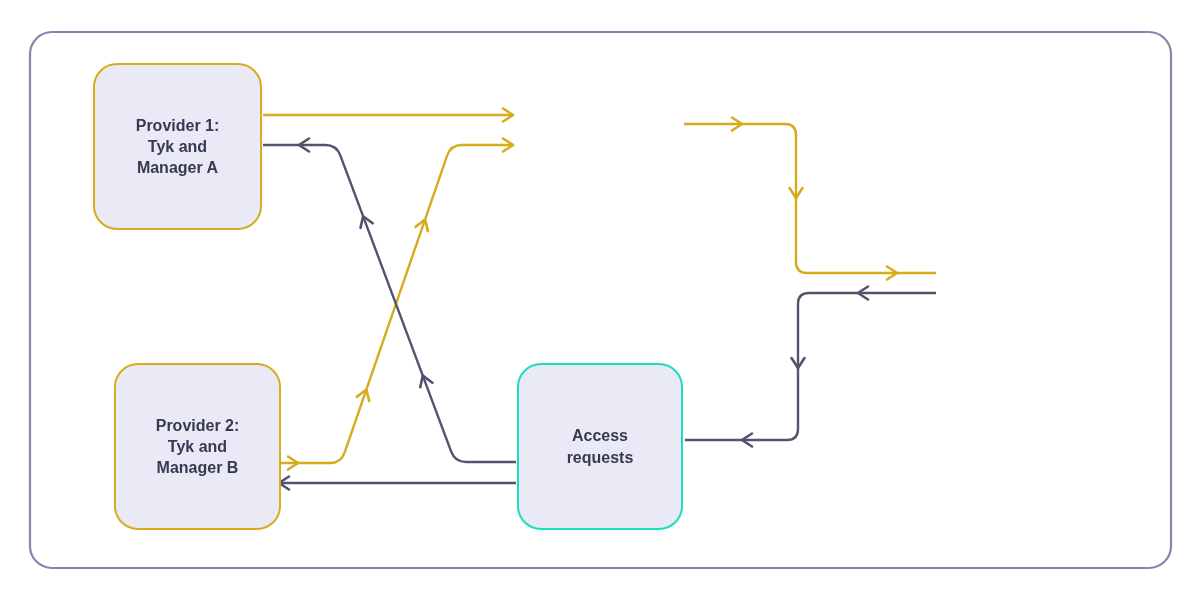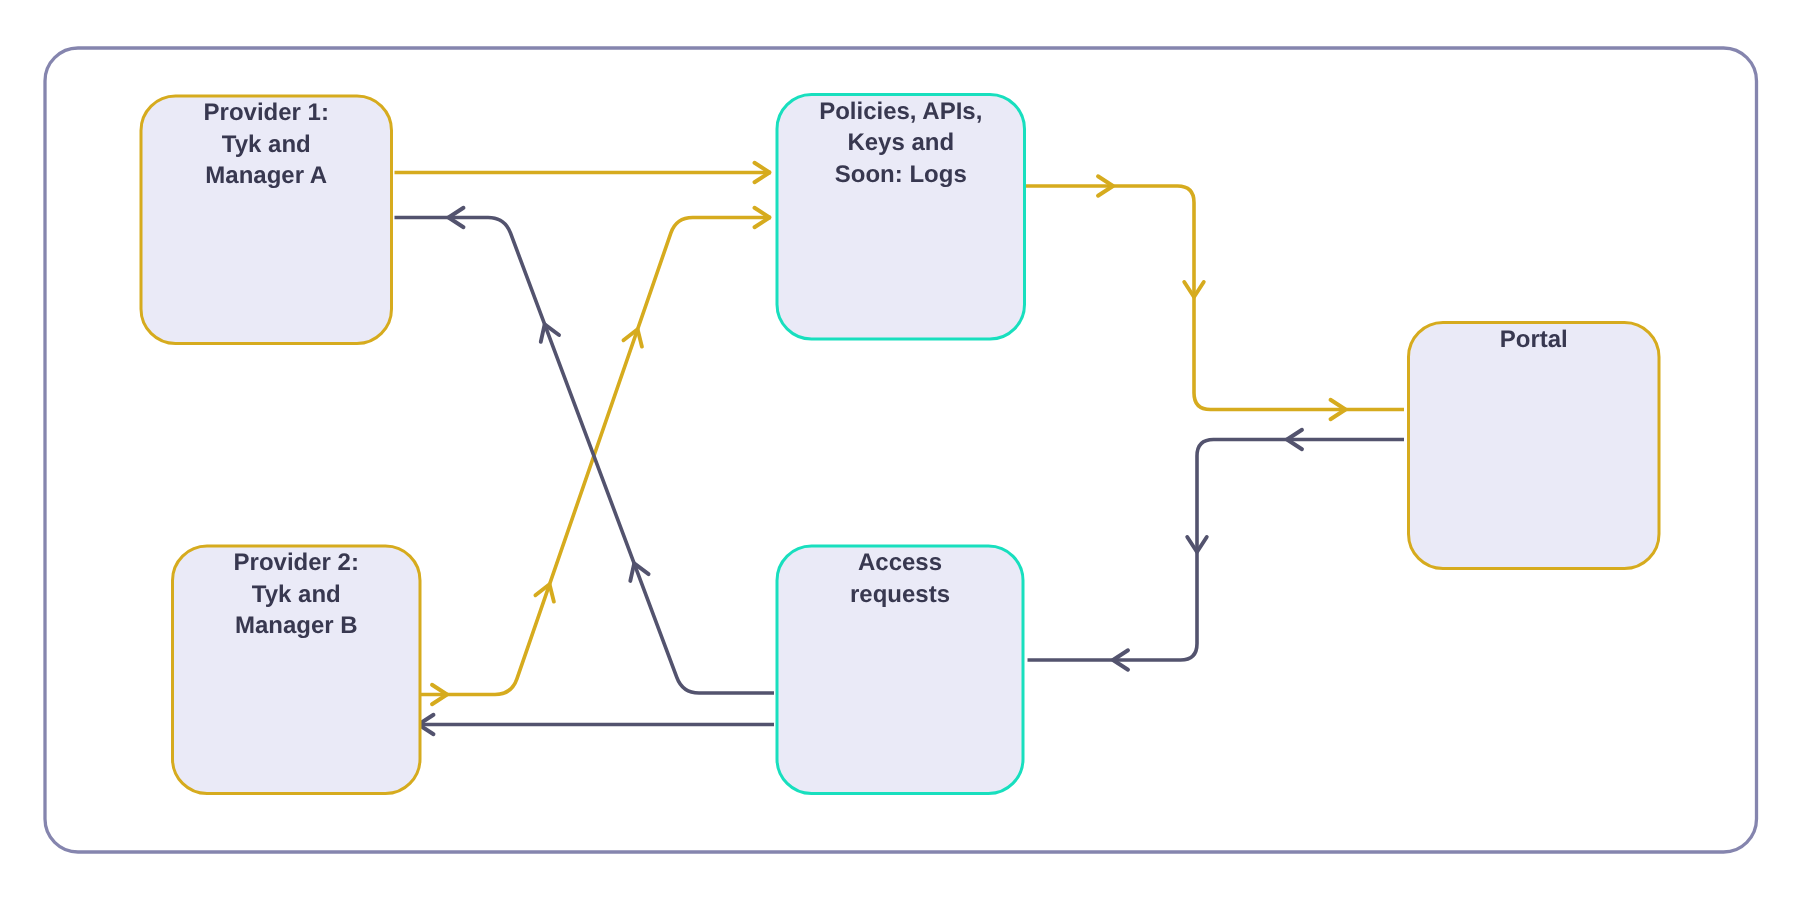--- a/index.html
+++ b/index.html
@@ -38,20 +38,21 @@
   }
   .chev-gold { stroke: var(--gold, #d6ab1e); }
   .chev-slate { stroke: var(--slate, #53536e); }
   .node {
     position: absolute;
     box-sizing: border-box;
     background: var(--node-fill, #eaeaf7);
     border: 2px solid;
     border-radius: 24px;
     display: flex;
+    align-items: center;
     justify-content: center;
     text-align: center;
     color: var(--text, #383850);
     font-size: 16px;
     font-weight: bold;
     line-height: 1.32;
   }
   .node--gold { border-color: var(--gold, #d6ab1e); }
   .node--teal { border-color: var(--teal, #18dfbe); }
   .node-label { white-space: pre-line; }
@@ -98,28 +99,20 @@
 Tyk and
 Manager A</div>
   </div>
 
   <div class="node node--gold" style="left:94px; top:363px; width:167px; height:167px;margin-left:20px;">
     <div class="node-label">Provider 2:
 Tyk and
 Manager B</div>
   </div>
 
-  <div class="node node--teal" style="left:517px; top:62px; width:167px; height:165px;">
-    <div class="node-label">Policies, APIs,
-Keys and
-Soon: Logs</div>
-  </div>
 
   <div class="node node--teal" style="left:517px; top:363px; width:166px; height:167px;">
     <div class="node-label">Access
 requests</div>
   </div>
 
-  <div class="node node--gold" style="left:938px; top:214px; width:169px; height:166px;">
-    <div class="node-label">Portal</div>
-  </div>
 
 </div>
 
 </body></html>

